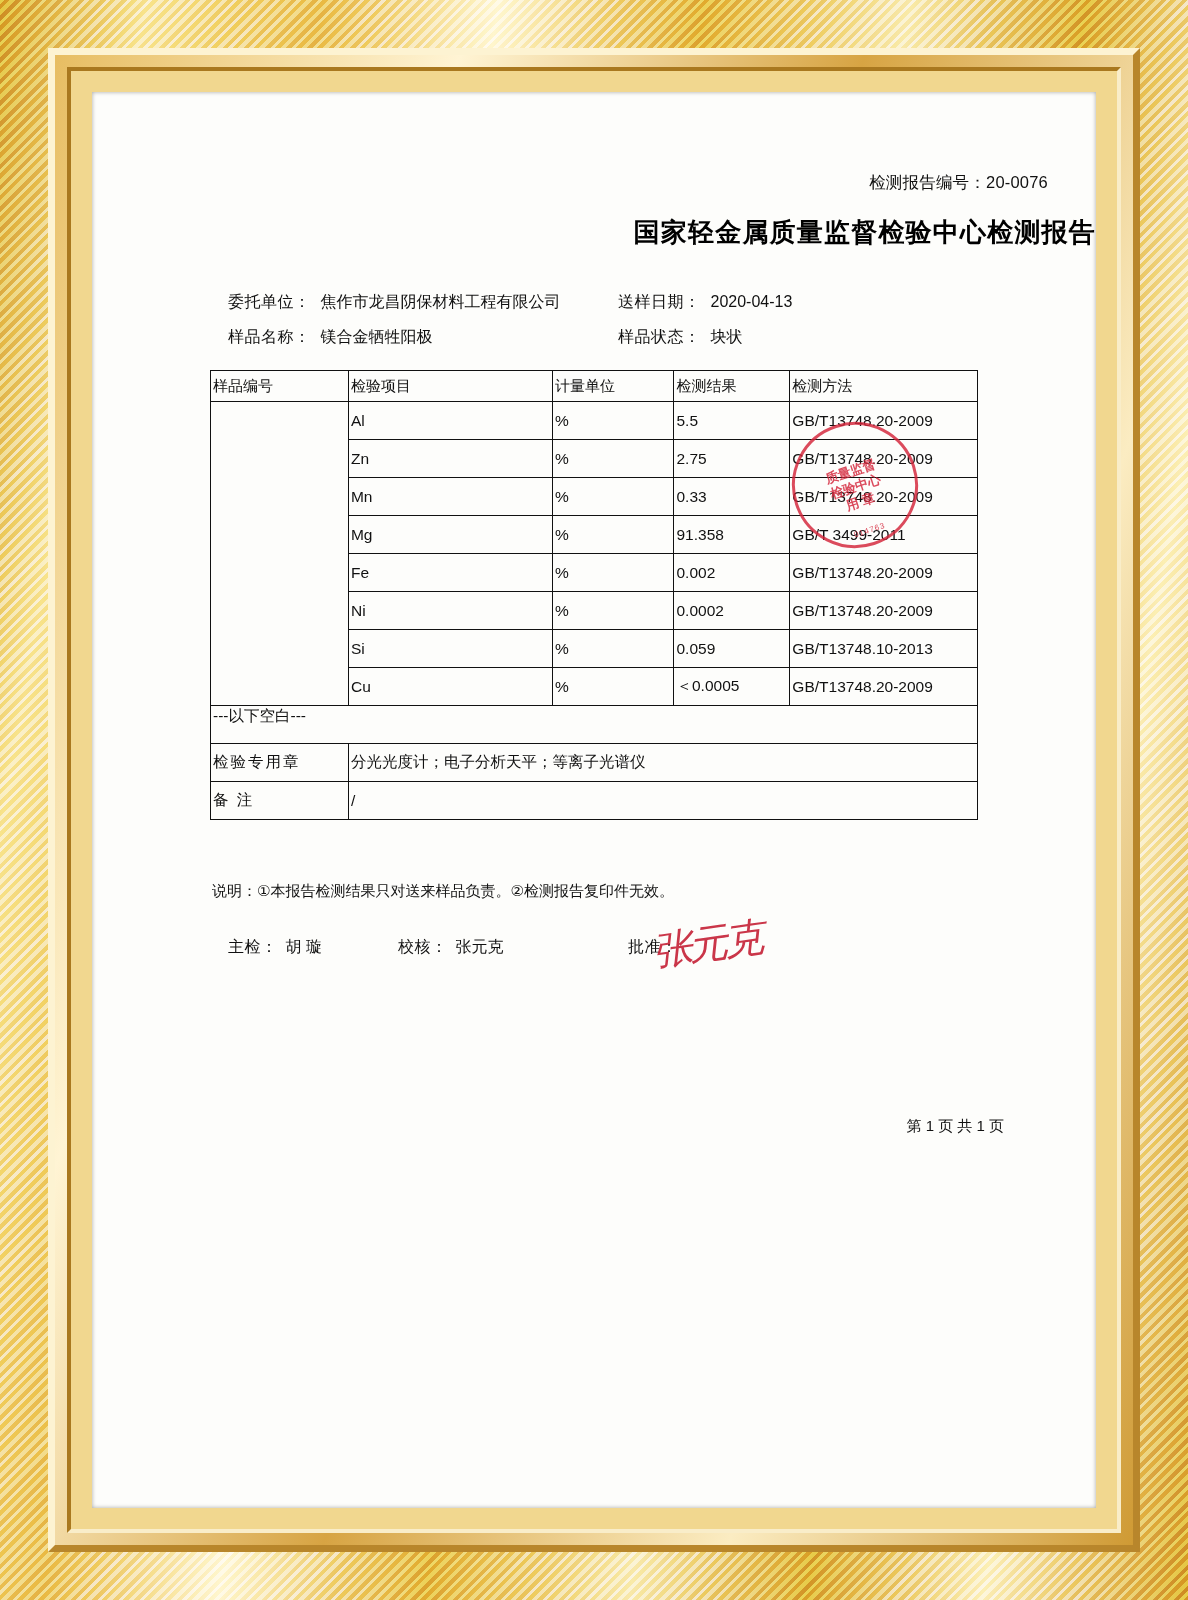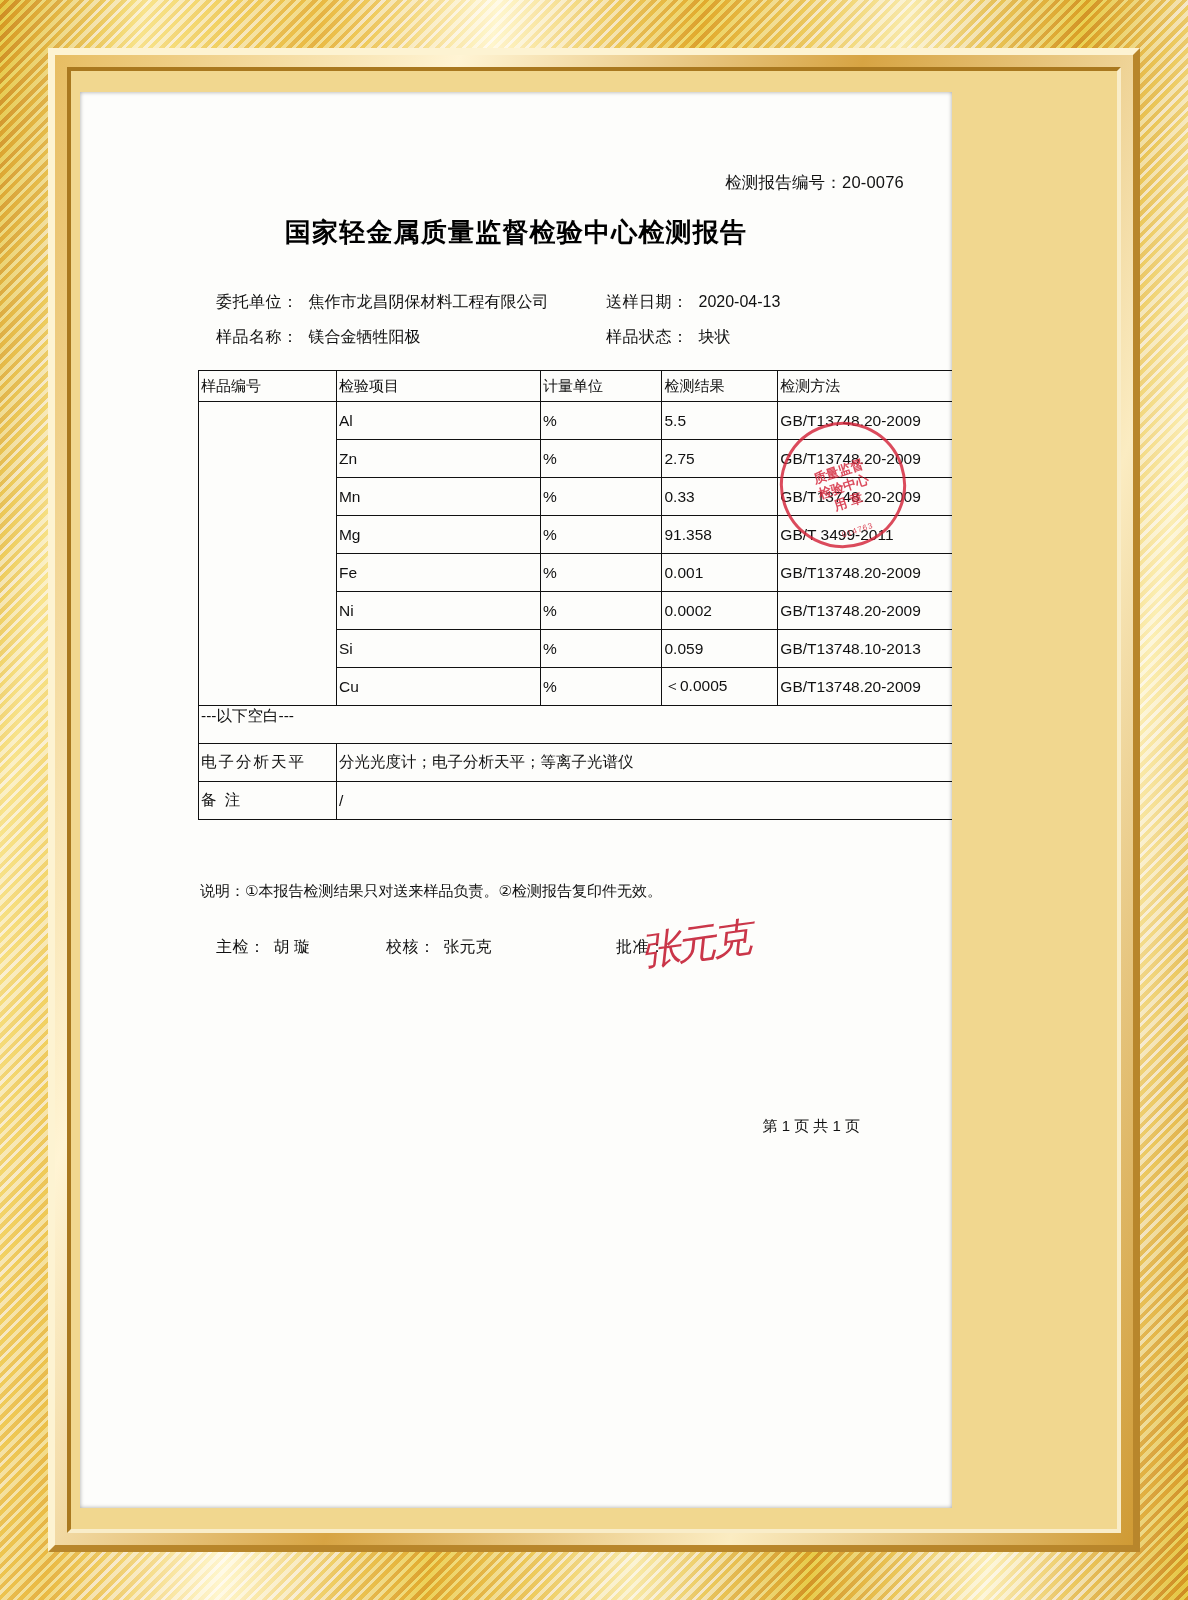--- a/index.html
+++ b/index.html
@@ -36,37 +36,37 @@
     position:absolute;left:12px;top:12px;right:12px;bottom:12px;
     box-sizing:border-box;
     border:4px solid;
     border-color:#a9781f #f9edc9 #f9edc9 #a9781f;
     background:#f1d78f;
   }
 
   
   .page{
     position:absolute;
-    left:80px;top:92px;
-    width:872px;height:1416px;
+    left:92px;top:92px;
+    width:1004px;height:1416px;
     background:#fdfdfb;
     box-sizing:border-box;
     box-shadow:0 0 4px rgba(0,0,0,.35) inset;
     overflow:hidden;
   }
   .paper-pad{position:absolute;left:0;top:0;right:0;bottom:0;}
 
   .doc-no{
     position:absolute;right:48px;top:80px;
     font-size:16.5px;color:#111;letter-spacing:.2px;
     white-space:nowrap;
   }
   .title{
     position:absolute;left:0;right:0;top:123px;
-    text-align:center;
+    text-align:right;
     font-family:"DejaVu Sans","Liberation Sans",sans-serif;
     font-weight:bold;font-size:26px;color:#000;
     letter-spacing:1.2px;
   }
 
   .meta{
     position:absolute;left:136px;top:200px;width:770px;
     font-size:16px;color:#111;
   }
   .meta-row{display:flex;margin-bottom:14px;}
@@ -262,21 +262,21 @@
         </tr>
         <tr>
           <td>Mg</td>
           <td>%</td>
           <td>91.358</td>
           <td>GB/T 3499-2011</td>
         </tr>
         <tr>
           <td>Fe</td>
           <td>%</td>
-          <td>0.001</td>
+          <td>0.002</td>
           <td>GB/T13748.20-2009</td>
         </tr>
         <tr>
           <td>Ni</td>
           <td>%</td>
           <td>0.0002</td>
           <td>GB/T13748.20-2009</td>
         </tr>
         <tr>
           <td>Si</td>
@@ -287,21 +287,21 @@
         <tr>
           <td>Cu</td>
           <td>%</td>
           <td>＜0.0005</td>
           <td>GB/T13748.20-2009</td>
         </tr>
         <tr class="blank-row">
           <td colspan="5">---以下空白---</td>
         </tr>
         <tr>
-          <td class="foot-lbl">电子分析天平</td>
+          <td class="foot-lbl">检验专用章</td>
           <td class="foot-val" colspan="4">分光光度计；电子分析天平；等离子光谱仪</td>
         </tr>
         <tr>
           <td class="foot-lbl">备  注</td>
           <td class="foot-val" colspan="4">/</td>
         </tr>
       </tbody>
     </table>
 
     <div class="note">说明：①本报告检测结果只对送来样品负责。②检测报告复印件无效。</div>

